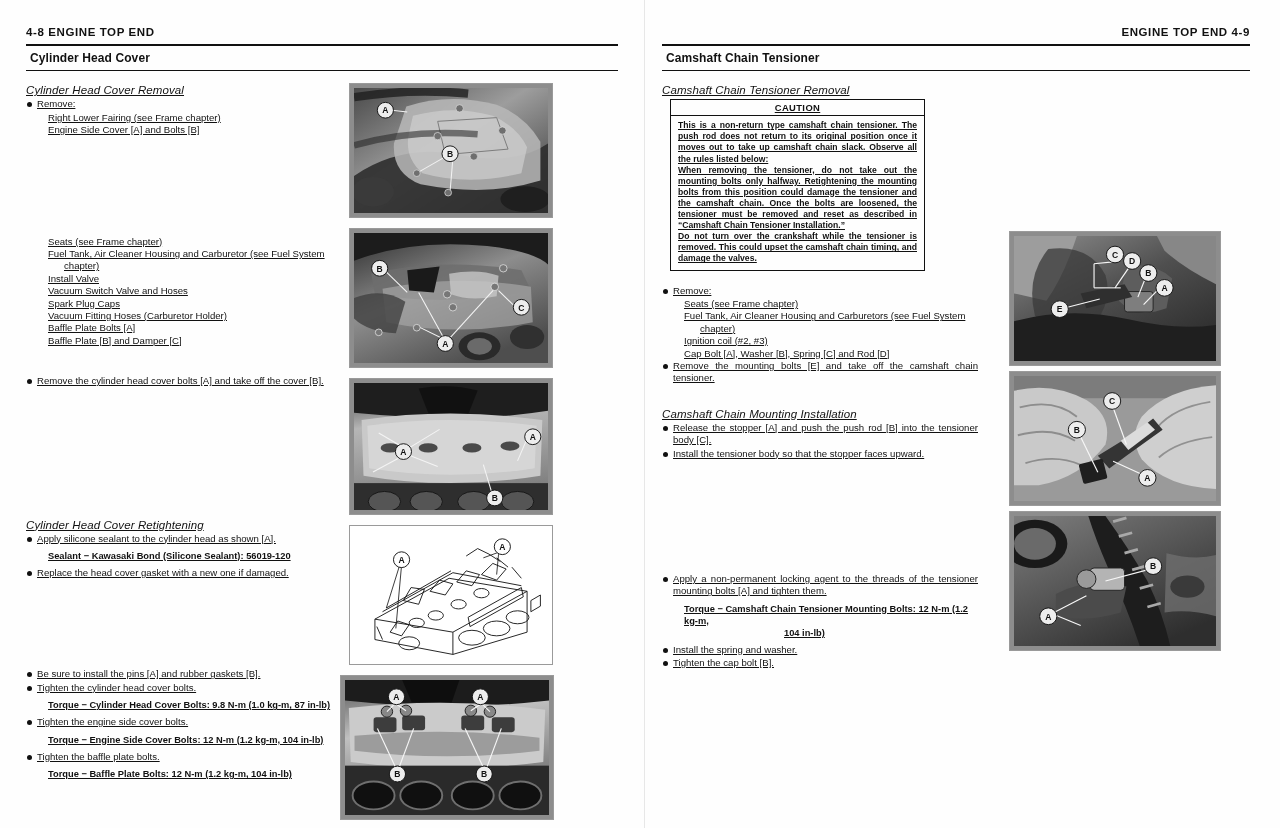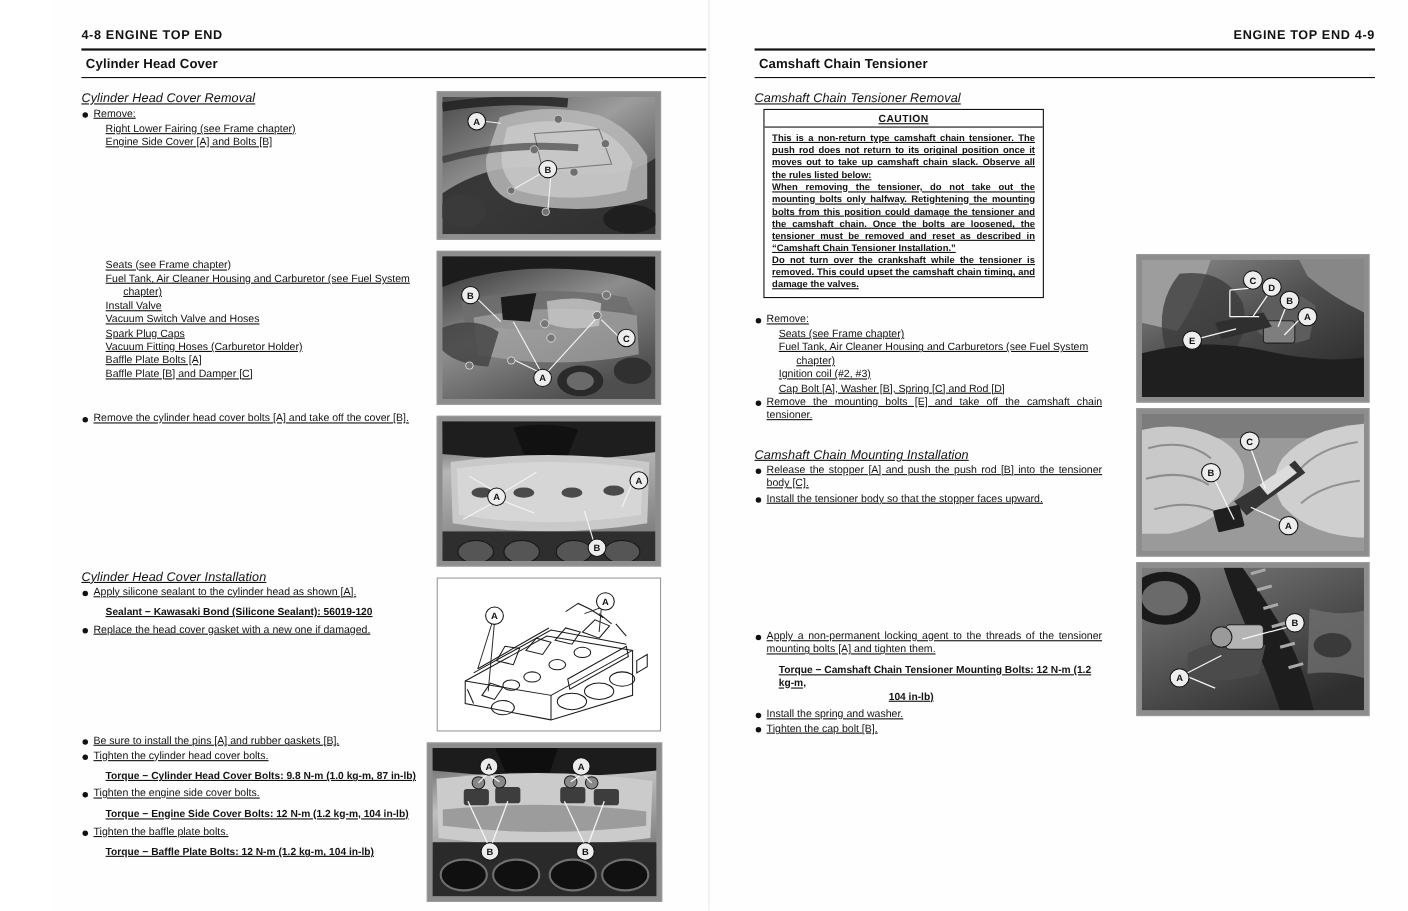--- a/index.html
+++ b/index.html
@@ -6,21 +6,21 @@
   body{
     width:1280px;height:828px;
     background:#ffffff;
     font-family:"Liberation Sans", sans-serif;
     color:#111;
     overflow:hidden;
     position:relative;
   }
   .spread{position:absolute;inset:0;display:flex;}
   .page{position:relative;width:640px;height:828px;box-sizing:border-box;background:#fefefe;}
-  .page.left{padding:18px 22px 10px 26px;margin-left:48px;}
+  .page.left{padding:18px 22px 10px 26px;}
   .page.right{padding:18px 30px 10px 22px;}
   .gutter{position:absolute;left:644px;top:0;width:1px;height:828px;background:#e7e7e7;}
 
   
   .hdr{height:26px;position:relative;}
   .hdr .folio{
     font-size:11.5px;font-weight:bold;letter-spacing:.6px;
     position:absolute;bottom:6px;
   }
   .page.left .hdr .folio{left:0;}
@@ -116,21 +116,21 @@
         <div class="lvl1">Vacuum Fitting Hoses (Carburetor Holder)</div>
         <div class="lvl1">Baffle Plate Bolts [A]</div>
         <div class="lvl1">Baffle Plate [B] and Damper [C]</div>
 
         <div style="height:28px"></div>
 
         <div class="bul" style="width:305px">Remove the cylinder head cover bolts [A] and take off the cover [B].</div>
 
         <div style="height:130px"></div>
 
-        <div class="sub">Cylinder Head Cover Installation</div>
+        <div class="sub">Cylinder Head Cover Retightening</div>
         <div class="bul">Apply silicone sealant to the cylinder head as shown [A].</div>
         <div class="torque">Sealant −  Kawasaki Bond (Silicone Sealant):  56019-120</div>
         <div class="bul">Replace the head cover gasket with a new one if damaged.</div>
 
         <div style="height:88px"></div>
 
         <div class="bul">Be sure to install the pins [A] and rubber gaskets [B].</div>
         <div class="bul">Tighten the cylinder head cover bolts.</div>
         <div class="torque">Torque −  Cylinder Head Cover Bolts: 9.8 N-m (1.0 kg-m, 87 in-lb)</div>
         <div class="bul">Tighten the engine side cover bolts.</div>

